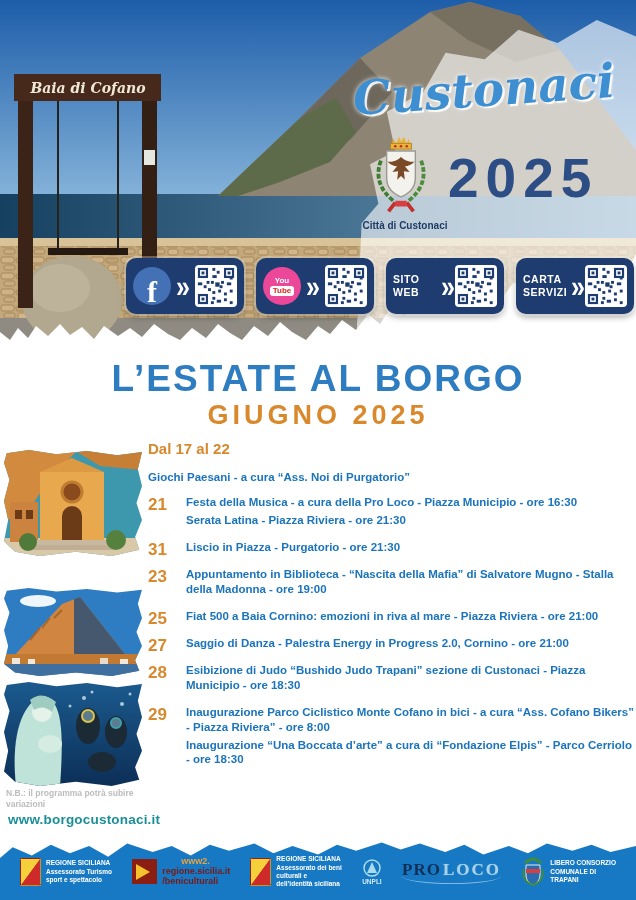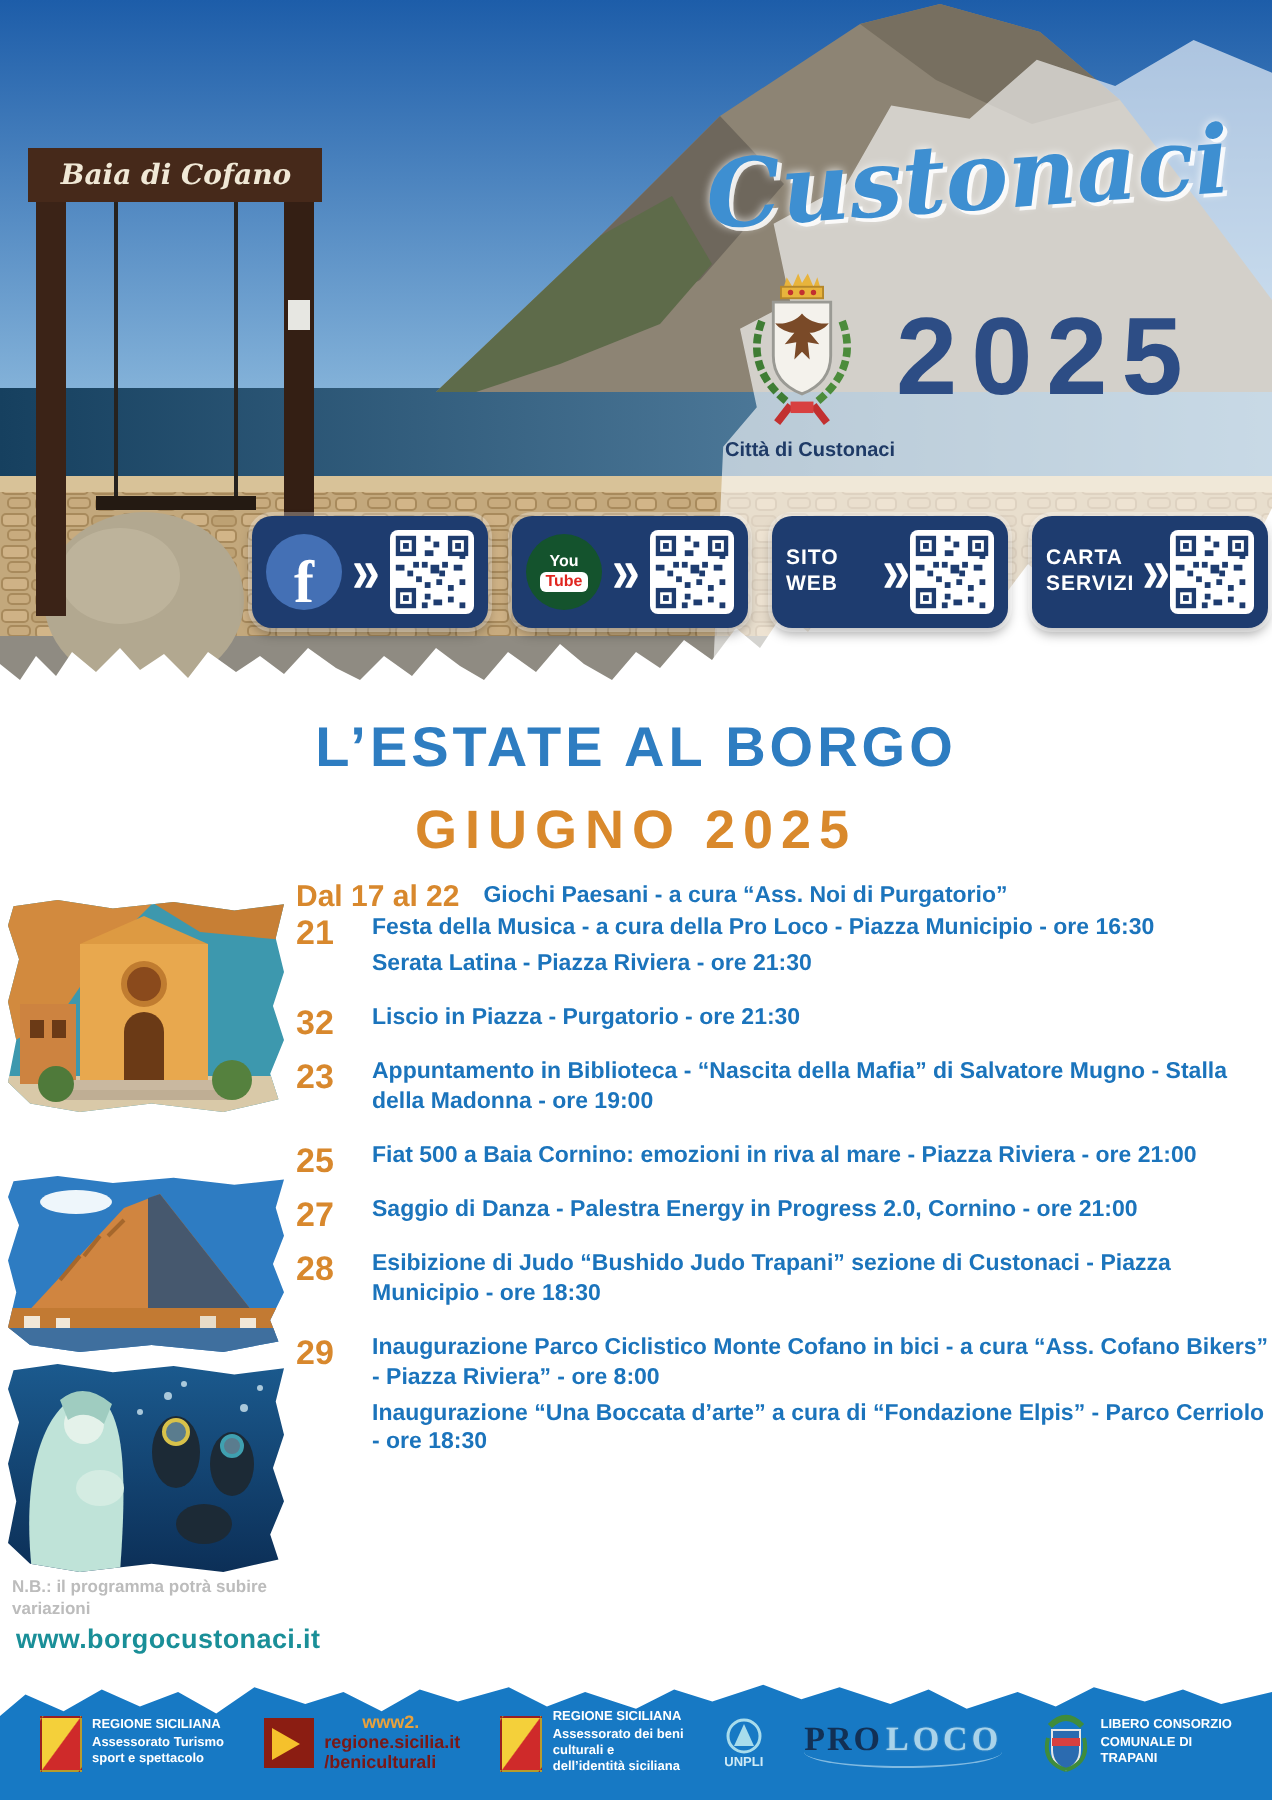--- a/index.html
+++ b/index.html
@@ -30,36 +30,36 @@
   
   .qr-row{position:absolute;left:126px;top:258px;width:508px;z-index:5;display:flex;gap:12px;}
   .qr-pill{width:118px;height:56px;background:#1e3c6f;border-radius:10px;flex:none;
         display:flex;align-items:center;justify-content:space-between;padding:0 7px;box-sizing:border-box;
         box-shadow:0 0 0 2px rgba(255,255,255,.3),0 3px 6px rgba(0,0,0,.35);}
   .chev{color:#fff;font-size:25px;font-weight:bold;line-height:1;transform:scaleY(1.25);flex:none;}
   .qr-code{width:42px;height:42px;border-radius:4px;flex:none;}
   .fb-circle{width:38px;height:38px;border-radius:50%;background:#4470b5;flex:none;
         display:flex;align-items:flex-end;justify-content:center;overflow:hidden;}
   .fb-f{color:#fff;font-family:"Liberation Serif",serif;font-weight:bold;font-size:30px;line-height:.9;}
-  .yt-circle{width:38px;height:38px;border-radius:50%;background:#14532d;flex:none;
+  .yt-circle{width:38px;height:38px;border-radius:50%;background:#ec4899;flex:none;
         display:flex;flex-direction:column;align-items:center;justify-content:center;}
   .yt-you{color:#fff;font-size:8px;font-weight:bold;line-height:1;}
   .yt-tube{background:#fff;color:#e0251f;font-size:8px;font-weight:bold;line-height:1;
         border-radius:3px;padding:1px 3px;margin-top:1px;}
   .pill-label{color:#fff;font-size:10.5px;font-weight:bold;line-height:1.2;letter-spacing:.5px;width:52px;}
 
   
   .title-main{position:absolute;left:0;top:358px;width:636px;text-align:center;z-index:4;
-        font-size:28px;font-weight:bold;color:#2e7dc1;letter-spacing:2px;}
+        font-size:37px;font-weight:bold;color:#2e7dc1;letter-spacing:2px;}
   .title-sub{position:absolute;left:0;top:400px;width:636px;text-align:center;z-index:4;
         font-size:27px;font-weight:bold;color:#d9892c;letter-spacing:4px;}
 
   
   .program{position:absolute;left:148px;top:440px;width:486px;z-index:4;}
-  .ev-intro{display:flex;gap:12px;margin-bottom:0;}
+  .ev-intro{display:flex;gap:12px;margin-bottom:12px;flex-direction:column;}
   .intro-date{font-size:15px;font-weight:bold;color:#d8882d;flex:none;}
   .intro-text{font-size:11.5px;font-weight:bold;color:#1b74bc;padding-top:2px;}
   .ev{display:flex;gap:8px;margin-bottom:9px;}
   .ev-day{width:30px;flex:none;font-size:17px;font-weight:bold;color:#d8882d;line-height:1;padding-top:1px;}
   .ev-lines{flex:1;}
   .ev-line{font-size:11.5px;font-weight:bold;color:#1b74bc;line-height:1.3;margin-bottom:3px;}
   .ev-line.justify{text-align:justify;}
 
   
   .ill{position:absolute;left:4px;width:138px;z-index:4;overflow:hidden;
@@ -262,21 +262,21 @@
 
     <div class="ev">
       <span class="ev-day">21</span>
       <div class="ev-lines">
         <div class="ev-line">Festa della Musica - a cura della Pro Loco - Piazza Municipio - ore 16:30</div>
         <div class="ev-line">Serata Latina - Piazza Riviera - ore 21:30</div>
       </div>
     </div>
 
     <div class="ev">
-      <span class="ev-day">32</span>
+      <span class="ev-day">31</span>
       <div class="ev-lines">
         <div class="ev-line">Liscio in Piazza - Purgatorio - ore 21:30</div>
       </div>
     </div>
 
     <div class="ev">
       <span class="ev-day">23</span>
       <div class="ev-lines">
         <div class="ev-line">Appuntamento in Biblioteca - “Nascita della Mafia” di Salvatore Mugno - Stalla della Madonna - ore 19:00</div>
       </div>

